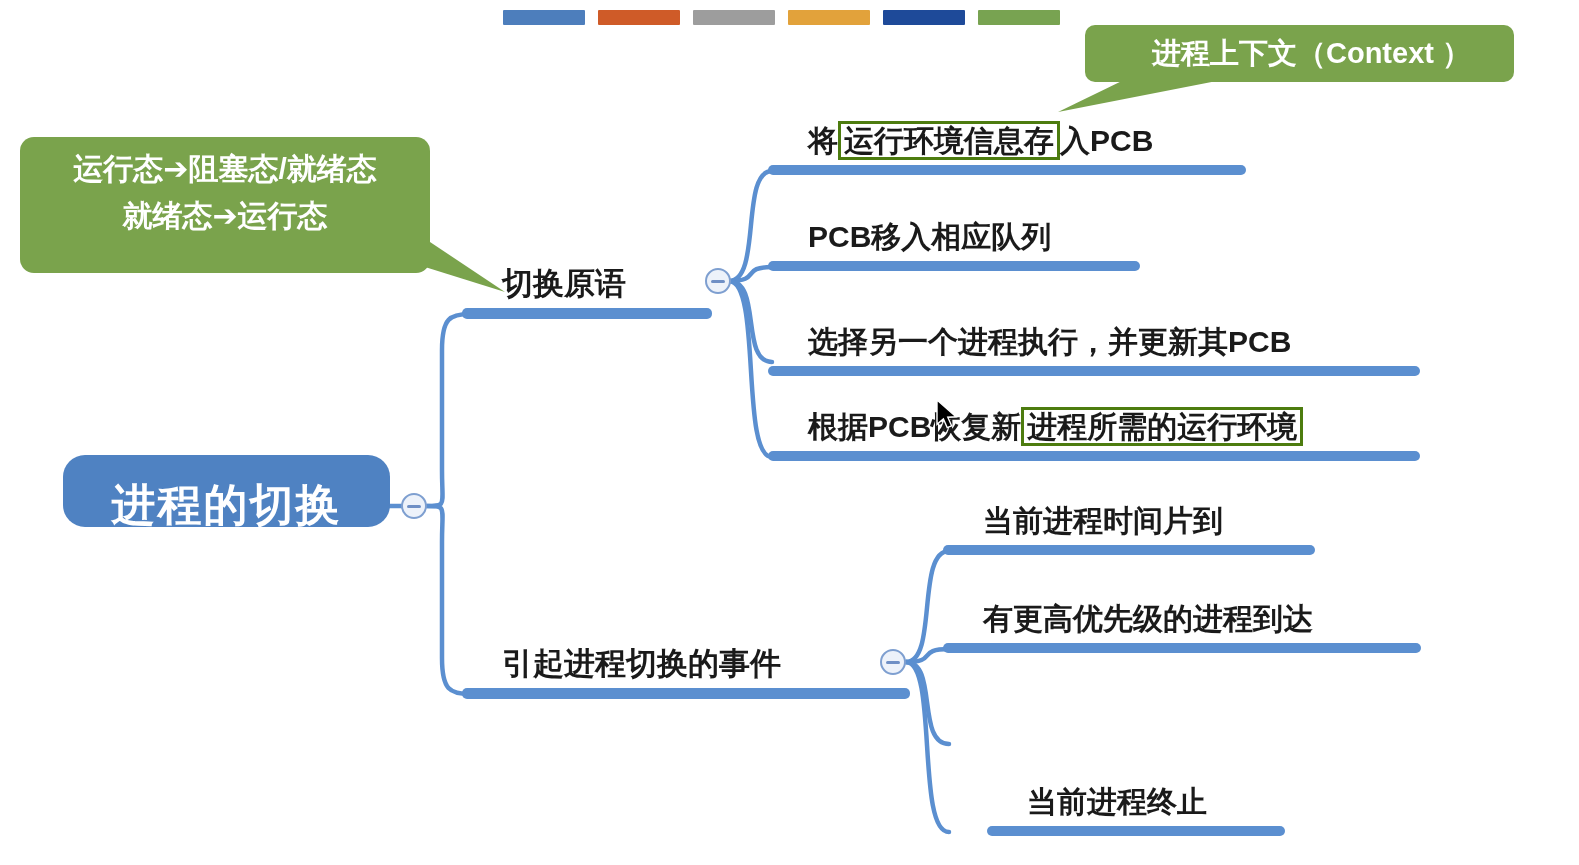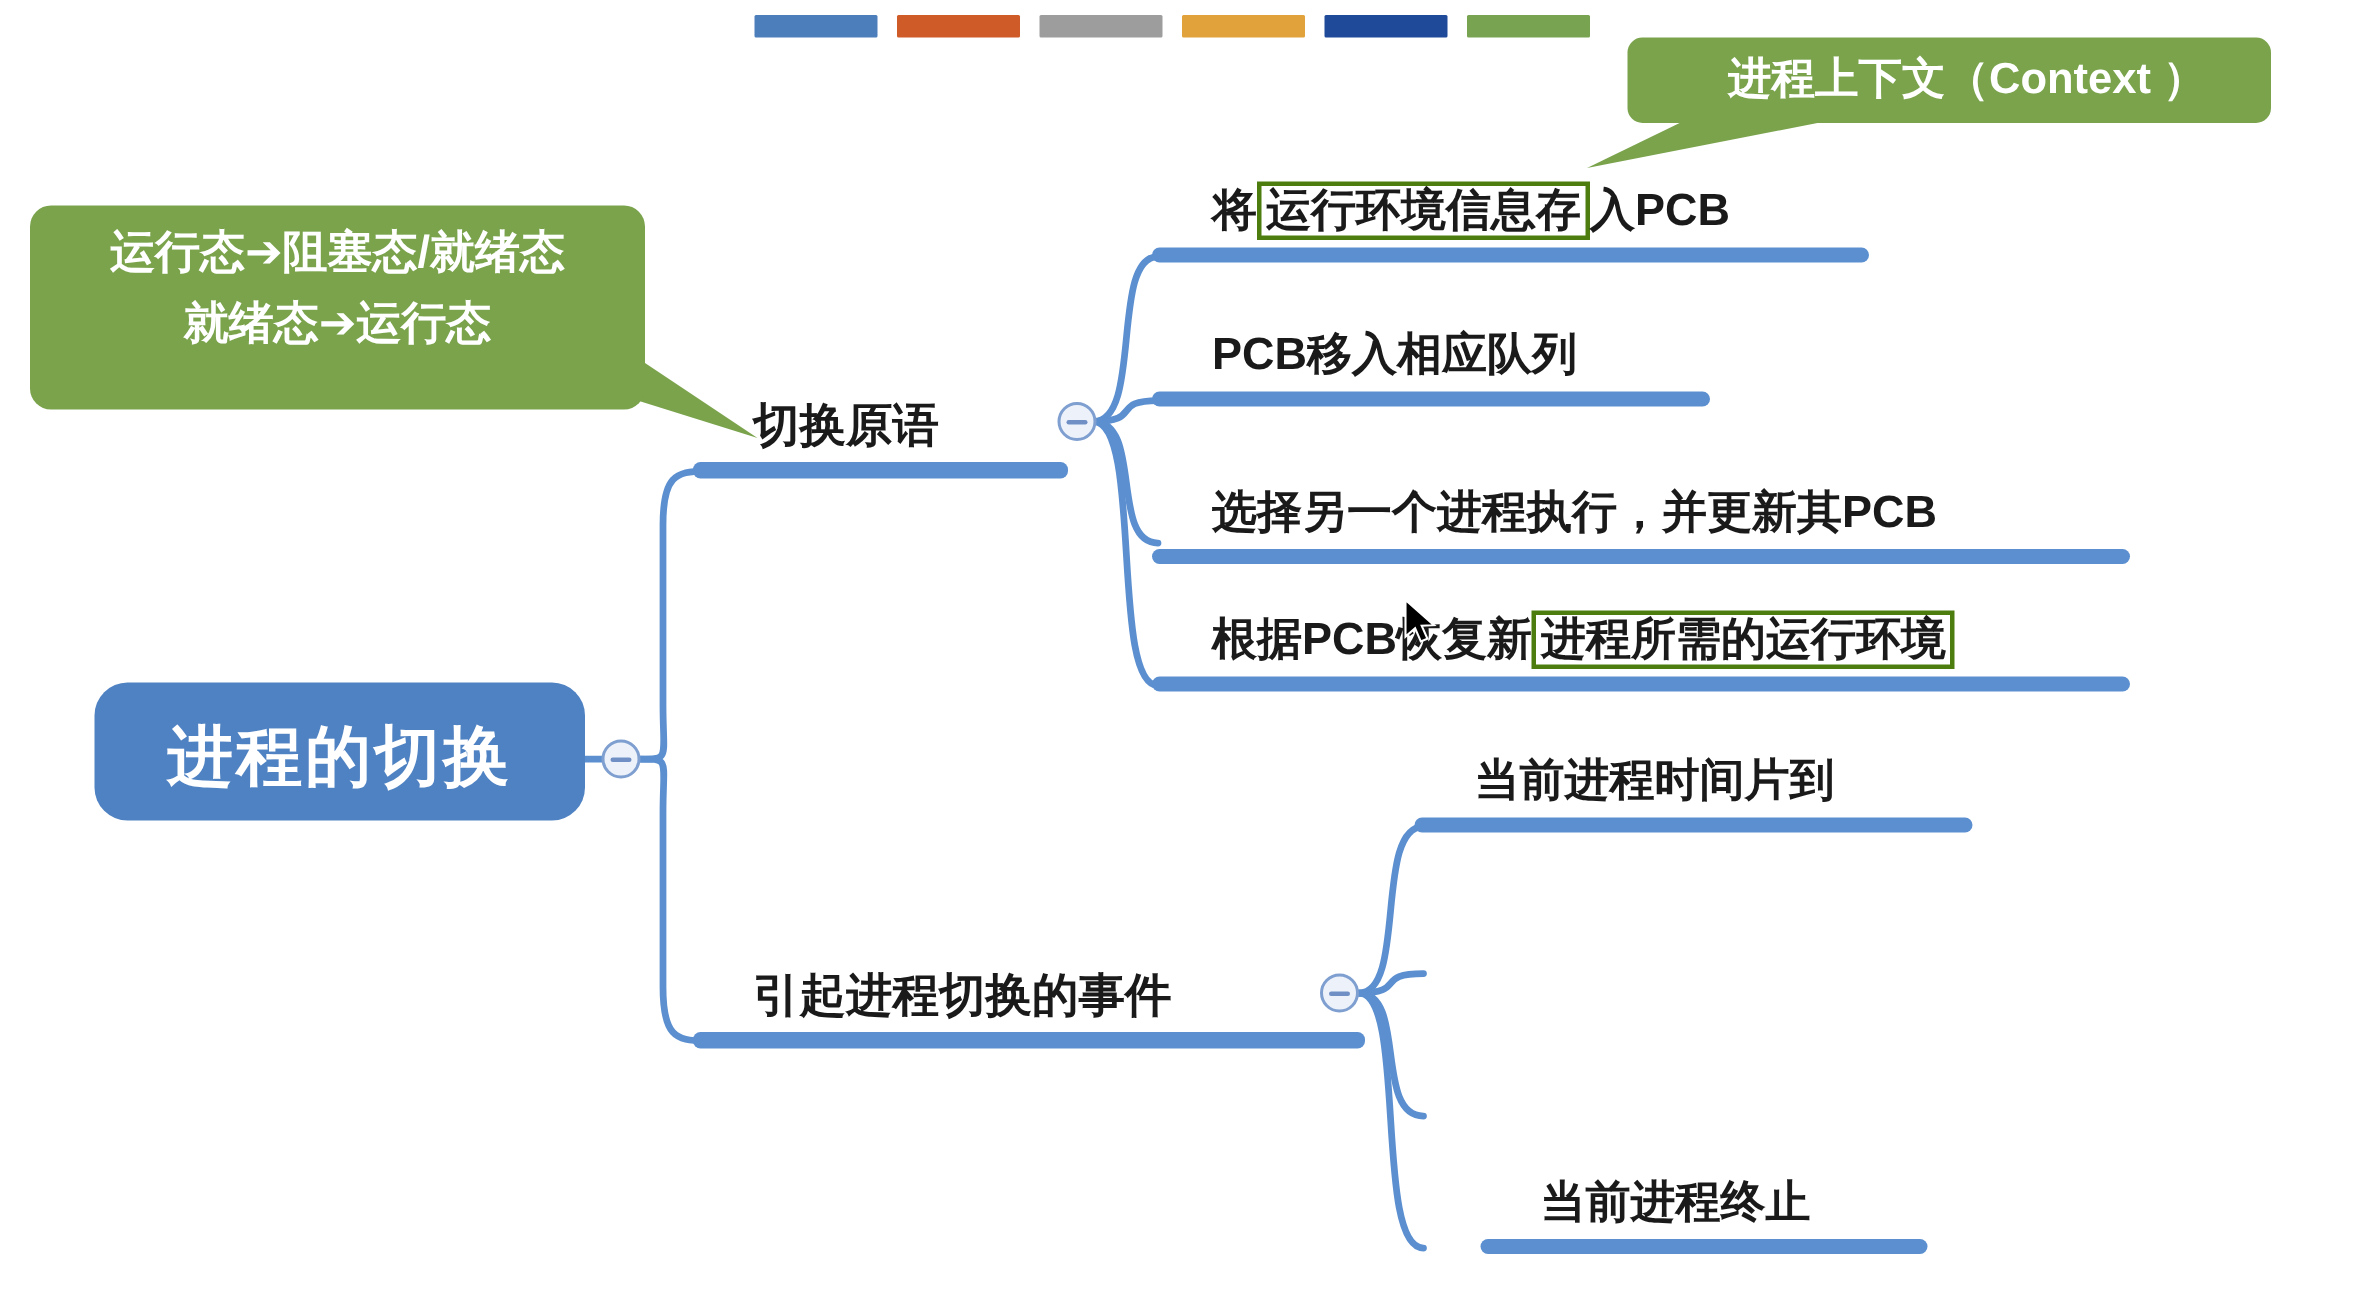--- a/index.html
+++ b/index.html
@@ -51,21 +51,21 @@
     font-size: 29px;
     line-height: 57px;
     border-radius: 10px;
     padding-left: 24px;
   }
 
   
   .root-node {
     position: absolute;
     left: 63px; top: 455px;
-    width: 327px; height: 92px;
+    width: 327px; height: 72px;
     background: #4f82c2;
     border-radius: 22px;
     color: #ffffff;
     font-size: 44px;
     font-weight: 700;
     text-align: center;
     line-height: 100px;
     z-index: 2;
     letter-spacing: 2px;
   }
@@ -194,20 +194,24 @@
   <div class="topic branch" style="left:462px; top:645px;">
     <div class="topic-text">引起进程切换的事件</div>
     <div class="underline" style="width:448px;"></div>
   </div>
 
   <div class="topic" style="left:943px; top:502px;">
     <div class="topic-text"><span class="pre">当前进程时间片到</span><span class="post"></span></div>
     <div class="underline" style="width:372px;"></div>
   </div>
 
+  <div class="topic" style="left:943px; top:600px;">
+    <div class="topic-text"><span class="pre">有更高优先级的进程到达</span><span class="post"></span></div>
+    <div class="underline" style="width:478px;"></div>
+  </div>
 
 
   <div class="topic" style="left:987px; top:783px;">
     <div class="topic-text"><span class="pre">当前进程终止</span><span class="post"></span></div>
     <div class="underline" style="width:298px;"></div>
   </div>
 
   <div class="minus" style="left:401px; top:493px;"></div>
   <div class="minus" style="left:705px; top:268px;"></div>
   <div class="minus" style="left:880px; top:649px;"></div>

